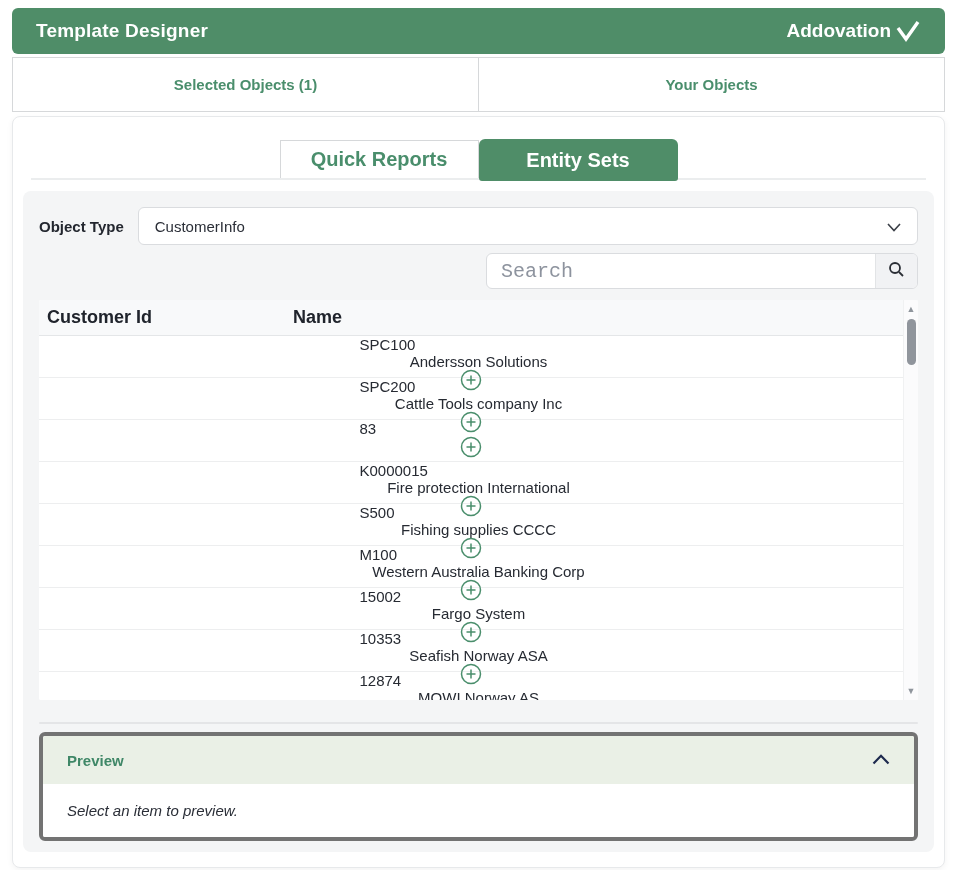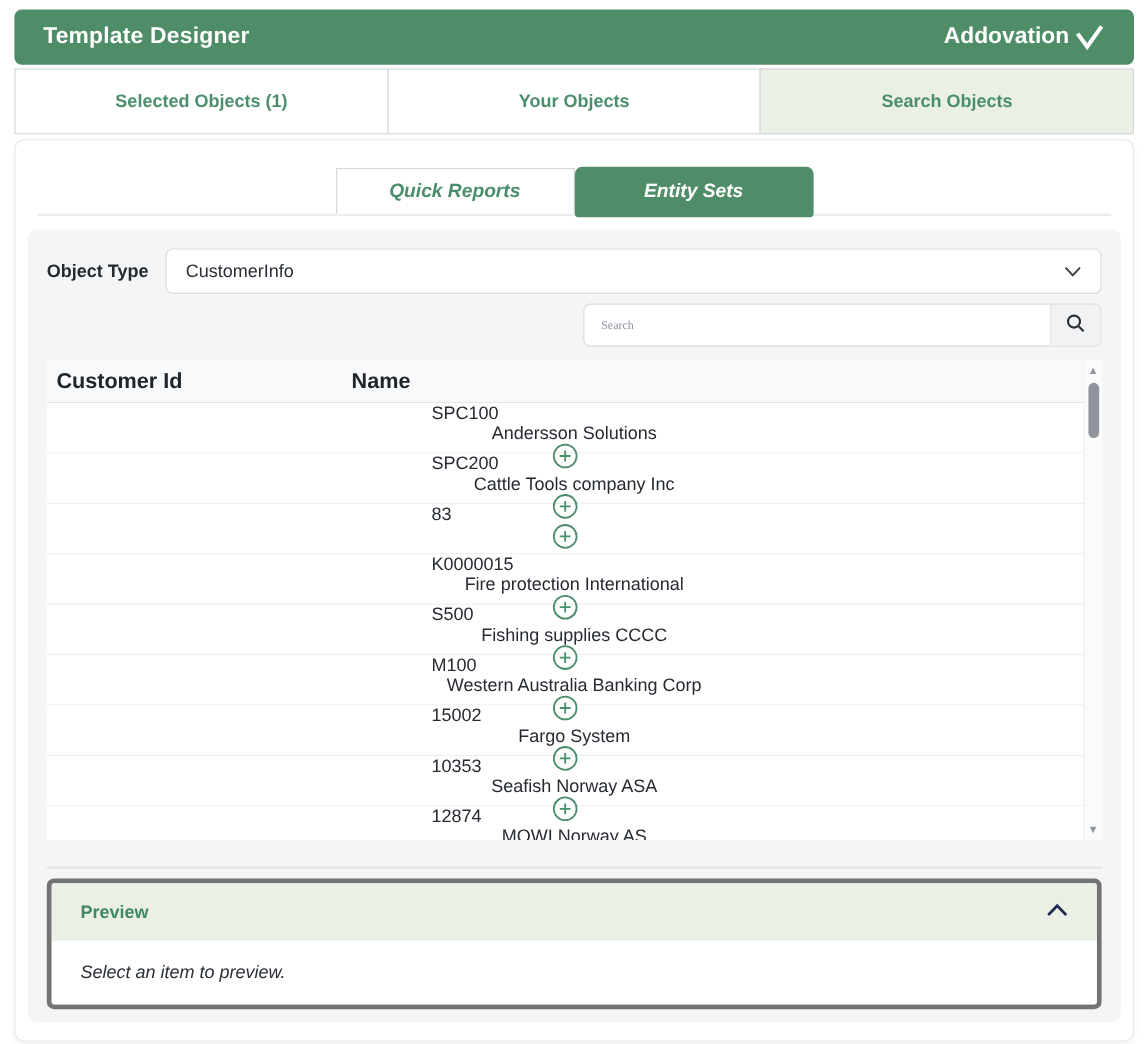--- a/index.html
+++ b/index.html
@@ -28,38 +28,38 @@
     color:var(--green-text);font-size:15px;font-weight:700;cursor:pointer;}
   .tab + .tab{margin-left:-1px;}
   .tab.active{background:var(--light-green);}
   
   .card{margin:4px 12px 8px;height:752px;background:#fff;border:1px solid var(--border-light);
     border-radius:8px;box-shadow:0 2px 6px rgba(0,0,0,.05);padding:0 10px;}
   
   .subtab-row{display:flex;justify-content:center;align-items:flex-end;
     border-bottom:2px solid #ebedee;margin:21px 8px 0;height:42px;}
   .subtab{width:199px;display:flex;align-items:center;justify-content:center;
-    font-size:16px;font-weight:700;cursor:pointer;font-style:italic;}
+    font-size:20px;font-weight:700;cursor:pointer;}
   .subtab.plain{height:38px;background:#fff;border:1px solid var(--border);
     border-bottom:none;color:var(--green-text);}
   .subtab.active{height:42px;background:var(--green);color:#fff;
     border-radius:6px 6px 3px 3px;margin-bottom:-3px;}
   
   .panel{margin:11px 0 0;background:var(--panel-gray);border-radius:8px;
     padding:16px 16px 0;height:661px;position:relative;}
   .objtype-row{display:flex;align-items:center;gap:14px;}
   .objtype-label{font-size:15px;font-weight:700;white-space:nowrap;}
   .select{flex:1;height:38px;background:#fff;border:1px solid #dadcdf;border-radius:6px;
     display:flex;align-items:center;justify-content:space-between;
     padding:0 16px;font-size:15px;color:#2a2e37;cursor:pointer;}
   .search-row{display:flex;justify-content:flex-end;margin-top:8px;}
   .search-group{display:flex;width:432px;height:36px;border:1px solid #dadcdf;
     border-radius:6px;overflow:hidden;background:#fff;}
-  .search-group input{flex:1;border:none;outline:none;padding:0 14px;font-size:10px;
-    color:#2a2e37;font-family:Liberation Serif, serif;background:transparent;}
+  .search-group input{flex:1;border:none;outline:none;padding:0 14px;font-size:20px;
+    color:#2a2e37;font-family:Liberation Mono, monospace;background:transparent;}
   .search-group input::placeholder{color:var(--muted);}
   .search-btn{width:42px;background:#f1f2f4;border:none;border-left:1px solid #e2e4e6;
     display:flex;align-items:center;justify-content:center;cursor:pointer;}
   
   .table-wrap{margin-top:11px;height:400px;background:#fff;position:relative;
     overflow:hidden;border-radius:2px;}
   .tbl{width:100%;}
   .thead{display:flex;height:36px;align-items:center;background:#f8f9fa;
     border-bottom:1px solid #e4e6e8;}
   .th{font-size:18px;font-weight:700;color:#20242c;}
@@ -100,21 +100,20 @@
       <svg width="26" height="22" viewBox="0 0 26 22" fill="none">
         <path d="M3 8 L11 19 L23 2" stroke="#ffffff" stroke-width="3.4" fill="none"></path>
       </svg>
     </span>
   </div>
 </div>
 
 <div class="tabs">
   <div class="tab">Selected Objects (1)</div>
   <div class="tab">Your Objects</div>
-  <div class="tab active">Search Objects</div>
 </div>
 
 <div class="card">
 
   <div class="subtab-row">
     <div class="subtab plain">Quick Reports</div>
     <div class="subtab active">Entity Sets</div>
   </div>
 
   <div class="panel">

